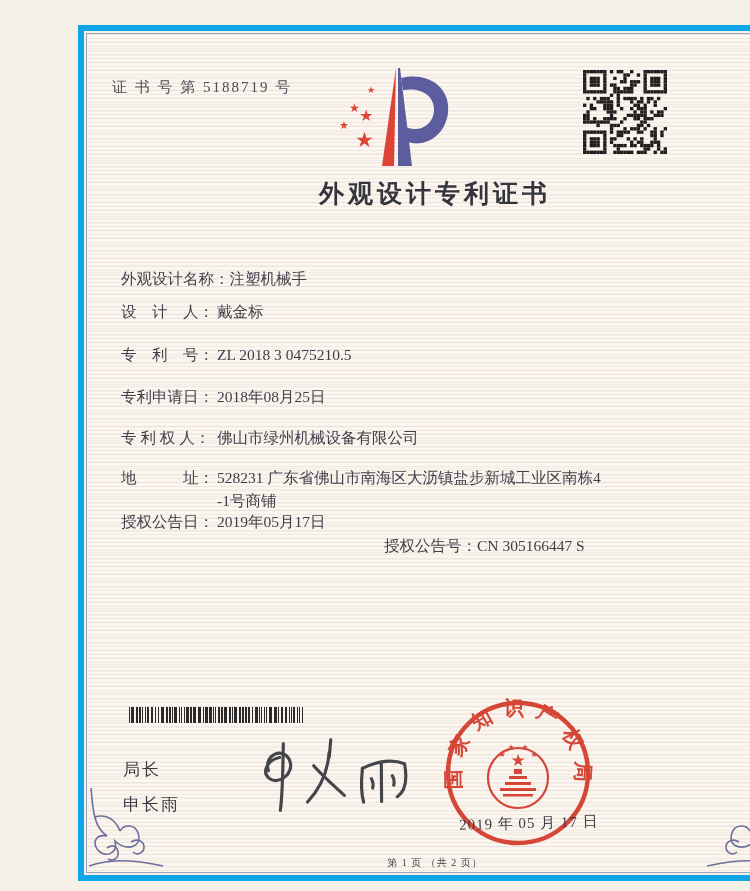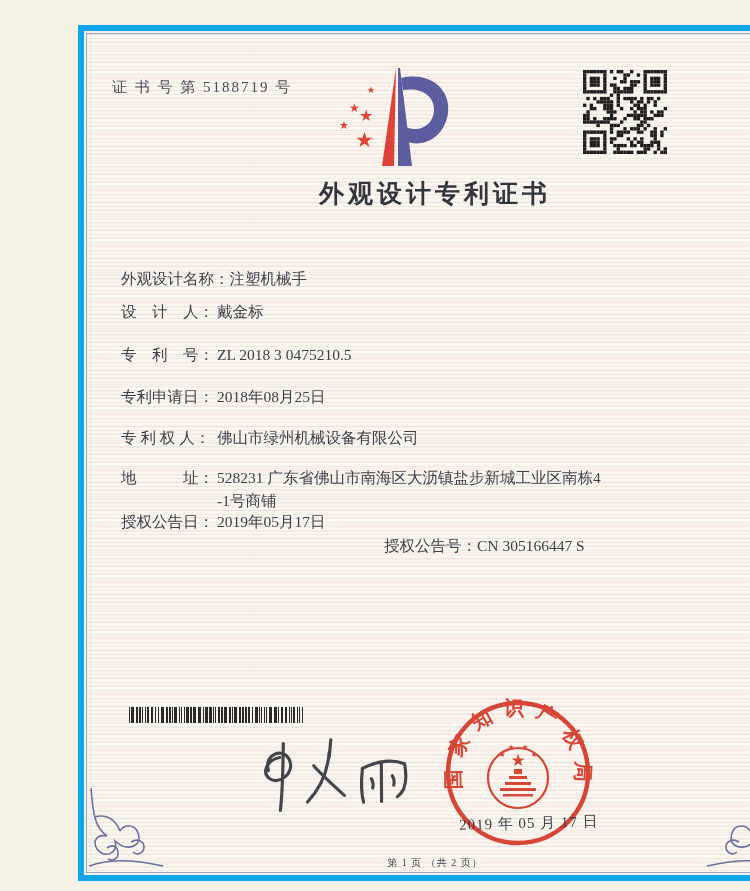--- a/index.html
+++ b/index.html
@@ -460,20 +460,24 @@
             <rect x="156" y="0" width="2" height="16"></rect>
             <rect x="160" y="0" width="1" height="16"></rect>
             <rect x="162" y="0" width="1" height="16"></rect>
             <rect x="164" y="0" width="2" height="16"></rect>
             <rect x="168" y="0" width="1" height="16"></rect>
             <rect x="170" y="0" width="1" height="16"></rect>
             <rect x="173" y="0" width="1" height="16"></rect>
           </svg>
       </div>
 
+      <div class="officer">
+        <div>局长</div>
+        <div class="name">申长雨</div>
+      </div>
 
       <svg class="signature" viewBox="0 0 175 80" aria-label="申长雨">
         <path d="M30,30 C26,15 44,8 50,20 C56,34 38,45 30,37 C24,31 29,20 41,18"></path>
         <path d="M45,5 C44,24 43,50 40,68"></path>
         <path d="M88,15 C86,34 79,48 66,61"></path>
         <path d="M73,27 C81,37 93,48 101,56"></path>
         <path d="M90,3 L88,19"></path>
         <path d="M119,31 C117,45 117,55 119,63"></path>
         <path d="M119,31 C135,24 149,24 159,28 C161,42 159,54 151,59"></path>
         <path d="M137,27 L136,63"></path>

